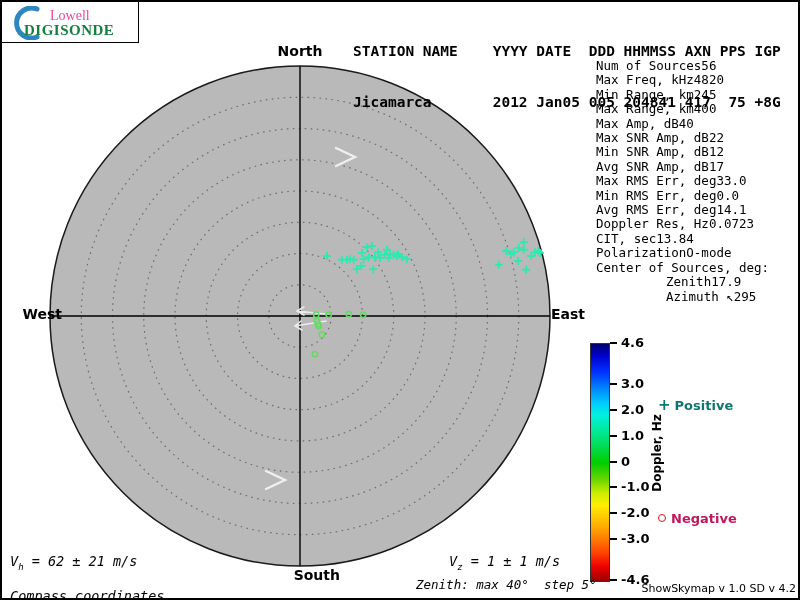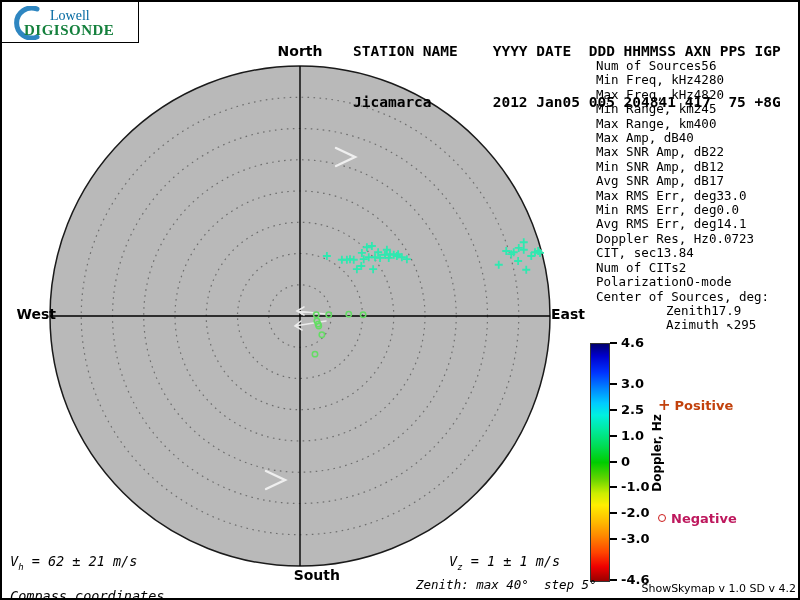--- a/index.html
+++ b/index.html
@@ -6,53 +6,53 @@
   #stage{
     position:relative;width:800px;height:600px;background:#ffffff;
     border:2px solid #000;box-sizing:border-box;overflow:hidden;
     font-family:"DejaVu Sans",sans-serif;color:#000;
   }
   
   #logo-box{position:absolute;left:0;top:0;width:136px;height:40px;background:#fff;
     border-right:1px solid #000;border-bottom:1px solid #000;}
   #logo-crescent{position:absolute;left:8px;top:4px;}
   #logo-lowell{position:absolute;left:48px;top:6px;font-family:"Liberation Serif",serif;
-    font-size:14px;color:#0369a1;}
+    font-size:14px;color:#ec4899;}
   #logo-digisonde{position:absolute;left:22px;top:20px;font-family:"Liberation Serif",serif;
     font-weight:bold;font-size:15px;color:#15803d;letter-spacing:.5px;}
   
   #header{position:absolute;left:351px;top:7px;font-family:"DejaVu Sans Mono",monospace;
     font-weight:bold;font-size:14.5px;line-height:17px;white-space:pre;}
   
   #stats-panel{position:absolute;left:594px;top:57px;width:198px;
     font-family:"DejaVu Sans Mono",monospace;font-size:12.5px;line-height:14.4px;}
   .stats-row{display:flex;white-space:pre;}
   .stats-row .ind{padding-left:70px;}
   
   .compass{position:absolute;font-weight:bold;font-size:14px;font-family:"DejaVu Sans",sans-serif;}
   #north{left:258px;top:41px;width:80px;text-align:center;}
   #south{left:258px;top:565px;width:80px;text-align:right;}
-  #west{left:10px;top:304px;width:44px;text-align:right;}
+  #west{left:16px;top:304px;width:44px;text-align:right;}
   #east{left:549px;top:304px;width:60px;}
   
   #colorbar{position:absolute;left:588px;top:341px;width:20px;height:239px;
     border:1px solid #333;box-sizing:border-box;
     background:linear-gradient(to bottom,
       #00006e 0%,#0000cd 5%,#0033ff 12%,#0088ff 19%,#00ccff 25%,#00f0e0 30%,
       #00eaa0 36%,#00dd55 43%,#00cc00 50%,#66d500 57%,#ccee00 63%,#ffee00 68%,
       #ffbb00 75%,#ff8800 81%,#ff4400 88%,#ee0000 94%,#990000 100%);}
   #cb-ticks{position:absolute;left:608px;top:341px;width:60px;height:239px;}
   .cb-tick{position:absolute;left:0;width:7px;height:2px;background:#000;}
   .cb-lab{position:absolute;left:11px;font-weight:bold;font-size:13px;
     font-family:"DejaVu Sans",sans-serif;}
   #cb-title{position:absolute;left:595px;top:444px;width:120px;text-align:center;
     font-weight:bold;font-size:12px;transform:rotate(-90deg);}
   
   .legend-item{position:absolute;font-weight:bold;font-size:13px;white-space:pre;}
-  #legend-pos{left:656px;top:394px;color:#c2410c;}
+  #legend-pos{left:656px;top:394px;color:#0f766e;}
   #legend-neg{left:656px;top:500px;color:#be185d;margin-top:9px;}
   #legend-neg .ring{display:inline-block;width:6px;height:6px;border:1.6px solid #cc1c1c;
     border-radius:50%;margin-right:5px;vertical-align:1px;}
   #legend-pos .plus{font-size:15px;margin-right:4px;}
   
   .ital{font-style:italic;font-family:"DejaVu Sans Mono",monospace;white-space:pre;}
   #vh-line{position:absolute;left:8px;top:551px;font-size:13.5px;}
   #coords-line{position:absolute;left:8px;top:574px;font-size:13.5px;margin-top:12px;}
   #vz-line{position:absolute;left:447px;top:551px;font-size:13.5px;text-align:right;}
   #zenith-note{position:absolute;left:414px;top:575px;font-size:12.5px;}
@@ -148,53 +148,51 @@
     <div id="logo-digisonde">DIGISONDE</div>
   </div>
 
   <div id="header">
     <div>STATION NAME    YYYY DATE  DDD HHMMSS AXN PPS IGP</div>
     <div>Jicamarca       2012 Jan05 005 204841 417  75 +8G</div>
   </div>
 
   <div id="stats-panel">
       <div class="stats-row"><span>Num of Sources</span><span>56</span></div>
-      <div class="stats-row"><span>Min Freq, kHz</span><span>4280</span></div>
       <div class="stats-row"><span>Max Freq, kHz</span><span>4820</span></div>
       <div class="stats-row"><span>Min Range, km</span><span>245</span></div>
       <div class="stats-row"><span>Max Range, km</span><span>400</span></div>
       <div class="stats-row"><span>Max Amp, dB</span><span>40</span></div>
       <div class="stats-row"><span>Max SNR Amp, dB</span><span>22</span></div>
       <div class="stats-row"><span>Min SNR Amp, dB</span><span>12</span></div>
       <div class="stats-row"><span>Avg SNR Amp, dB</span><span>17</span></div>
       <div class="stats-row"><span>Max RMS Err, deg</span><span>33.0</span></div>
       <div class="stats-row"><span>Min RMS Err, deg</span><span>0.0</span></div>
       <div class="stats-row"><span>Avg RMS Err, deg</span><span>14.1</span></div>
       <div class="stats-row"><span>Doppler Res, Hz</span><span>0.0723</span></div>
       <div class="stats-row"><span>CIT, sec</span><span>13.84</span></div>
-      <div class="stats-row"><span>Num of CITs</span><span>2</span></div>
       <div class="stats-row"><span>Polarization</span><span>O-mode</span></div>
       <div class="stats-row"><span>Center of Sources, deg:</span><span></span></div>
       <div class="stats-row"><span class="ind">Zenith</span><span>17.9</span></div>
       <div class="stats-row"><span class="ind">Azimuth ↖</span><span>295</span></div>
     </div>
 
   <div id="north" class="compass">North</div>
   <div id="south" class="compass">South</div>
   <div id="west" class="compass">West</div>
   <div id="east" class="compass">East</div>
 
   <div id="colorbar"></div>
   <div id="cb-ticks">
       <div class="cb-tick" style="top: -1px;"></div>
       <div class="cb-lab" style="top: -8px;">4.6</div>
       <div class="cb-tick" style="top: 40.2174px;"></div>
       <div class="cb-lab" style="top: 33.2174px;">3.0</div>
       <div class="cb-tick" style="top: 65.9783px;"></div>
-      <div class="cb-lab" style="top: 58.9783px;">2.5</div>
+      <div class="cb-lab" style="top: 58.9783px;">2.0</div>
       <div class="cb-tick" style="top: 91.7391px;"></div>
       <div class="cb-lab" style="top: 84.7391px;">1.0</div>
       <div class="cb-tick" style="top: 117.5px;"></div>
       <div class="cb-lab" style="top: 110.5px;">0</div>
       <div class="cb-tick" style="top: 143.261px;"></div>
       <div class="cb-lab" style="top: 136.261px;">-1.0</div>
       <div class="cb-tick" style="top: 169.022px;"></div>
       <div class="cb-lab" style="top: 162.022px;">-2.0</div>
       <div class="cb-tick" style="top: 194.783px;"></div>
       <div class="cb-lab" style="top: 187.783px;">-3.0</div>

